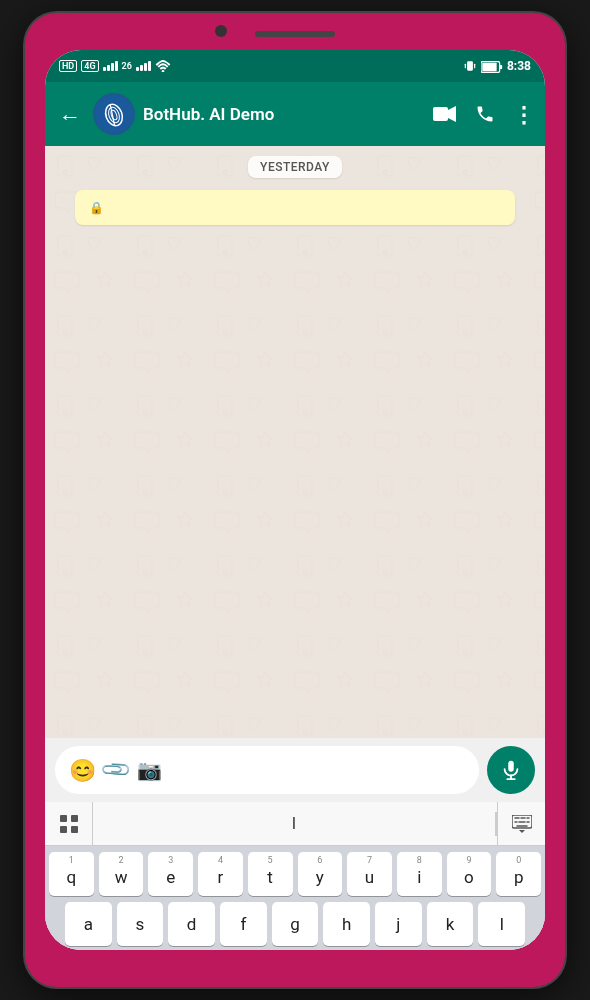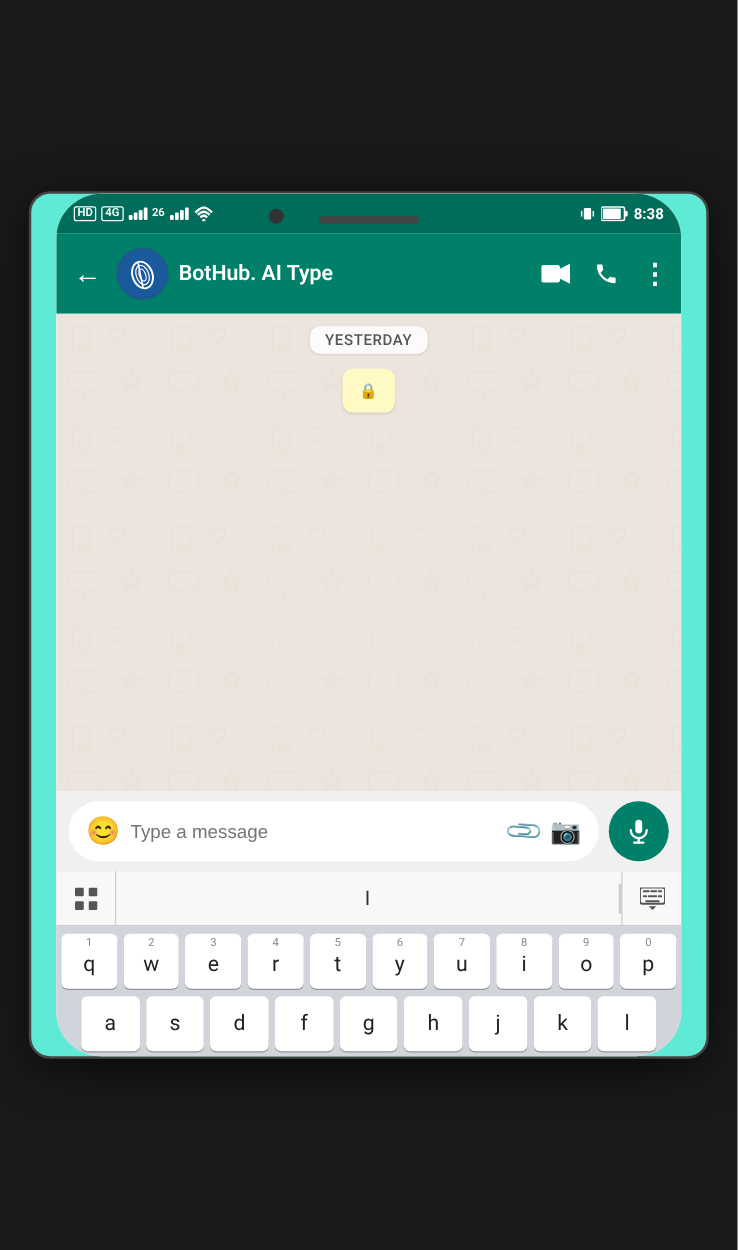--- a/index.html
+++ b/index.html
@@ -9,23 +9,23 @@
       background: #1a1a1a;
       display: flex;
       justify-content: center;
       align-items: center;
       font-family: 'Roboto', Arial, sans-serif;
       overflow: hidden;
     }
 
     .phone-outer {
       width: 540px;
-      height: 690px;
-      background: #5eead4;
-      border-radius: 15px;
+      height: 974px;
+      background: #be185d;
+      border-radius: 32px;
       display: flex;
       flex-direction: column;
       align-items: center;
       justify-content: center;
       position: relative;
       box-shadow: 0 0 0 2px #444, 0 8px 40px rgba(0,0,0,0.7);
     }
 
     .phone-inner {
       width: 500px;
@@ -74,21 +74,21 @@
     .status-left {
       display: flex;
       align-items: center;
       gap: 4px;
       font-size: 10px;
       color: #fff;
       font-weight: 600;
     }
     .status-right {
       display: flex;
-      align-items: center;
+      align-items: flex-end;
       gap: 4px;
       font-size: 10px;
       color: #fff;
       font-weight: 600;
     }
     .signal-bar {
       display: flex;
       align-items: flex-end;
       gap: 1px;
     }
@@ -160,21 +160,20 @@
       overflow: hidden;
     }
 
     .chat-content {
       position: relative;
       z-index: 2;
       padding: 10px 10px;
       display: flex;
       flex-direction: column;
       gap: 8px;
-      align-items: center;
     }
 
     .date-separator {
       align-self: center;
       background: rgba(255,255,255,0.85);
       border-radius: 8px;
       padding: 4px 12px;
       font-size: 12px;
       color: #555;
       font-weight: 500;
@@ -401,21 +400,21 @@
         <svg width="38" height="38" viewBox="0 0 38 38">
           <circle cx="19" cy="19" r="19" fill="#1a5a9c"></circle>
 
           <ellipse cx="19" cy="20" rx="8" ry="11" fill="none" stroke="white" stroke-width="1.5" transform="rotate(-20 19 20)"></ellipse>
           <ellipse cx="19" cy="20" rx="5" ry="8" fill="none" stroke="white" stroke-width="1" transform="rotate(-20 19 20)"></ellipse>
           <ellipse cx="19" cy="20" rx="2.5" ry="5" fill="none" stroke="white" stroke-width="1" transform="rotate(-20 19 20)"></ellipse>
           <line x1="19" y1="9" x2="16" y2="30" stroke="white" stroke-width="1.2" transform="rotate(-20 19 20)"></line>
         </svg>
       </div>
       <div class="contact-info">
-        <span class="contact-name">BotHub. AI Type</span>
+        <span class="contact-name">BotHub. AI Demo</span>
       </div>
       <div class="header-icons">
 
         <svg width="24" height="18" viewBox="0 0 24 18" fill="white" style="cursor:pointer;">
           <rect x="0" y="2" width="15" height="14" rx="2" fill="white"></rect>
           <polygon points="15,5 23,1 23,17 15,13" fill="white"></polygon>
         </svg>
 
         <svg width="20" height="20" viewBox="0 0 24 24" fill="white" style="cursor:pointer;">
           <path d="M6.6 10.8c1.4 2.8 3.8 5.1 6.6 6.6l2.2-2.2c.3-.3.7-.4 1-.2 1.1.4 2.3.6 3.6.6.6 0 1 .4 1 1V20c0 .6-.4 1-1 1-9.4 0-17-7.6-17-17 0-.6.4-1 1-1h3.5c.6 0 1 .4 1 1 0 1.3.2 2.5.6 3.6.1.3 0 .7-.2 1z"></path>
@@ -449,21 +448,20 @@
         <div class="date-separator">YESTERDAY</div>
         <div class="encryption-notice">
           <span class="lock-icon">🔒</span>
         </div>
       </div>
     </div>
 
     <div class="input-area">
       <div class="input-box">
         <span class="emoji-btn">😊</span>
-        <input class="message-input" type="text" placeholder="Type a message" style="">
         <span class="attach-icon">📎</span>
         <span class="camera-icon">📷</span>
       </div>
       <div class="mic-btn">
         <svg width="22" height="22" viewBox="0 0 24 24" fill="white">
           <rect x="9" y="2" width="6" height="12" rx="3" fill="white"></rect>
           <path d="M5 11 a7 7 0 0 0 14 0" stroke="white" stroke-width="2" fill="none" stroke-linecap="round"></path>
           <line x1="12" y1="18" x2="12" y2="22" stroke="white" stroke-width="2" stroke-linecap="round"></line>
           <line x1="8" y1="22" x2="16" y2="22" stroke="white" stroke-width="2" stroke-linecap="round"></line>
         </svg>

